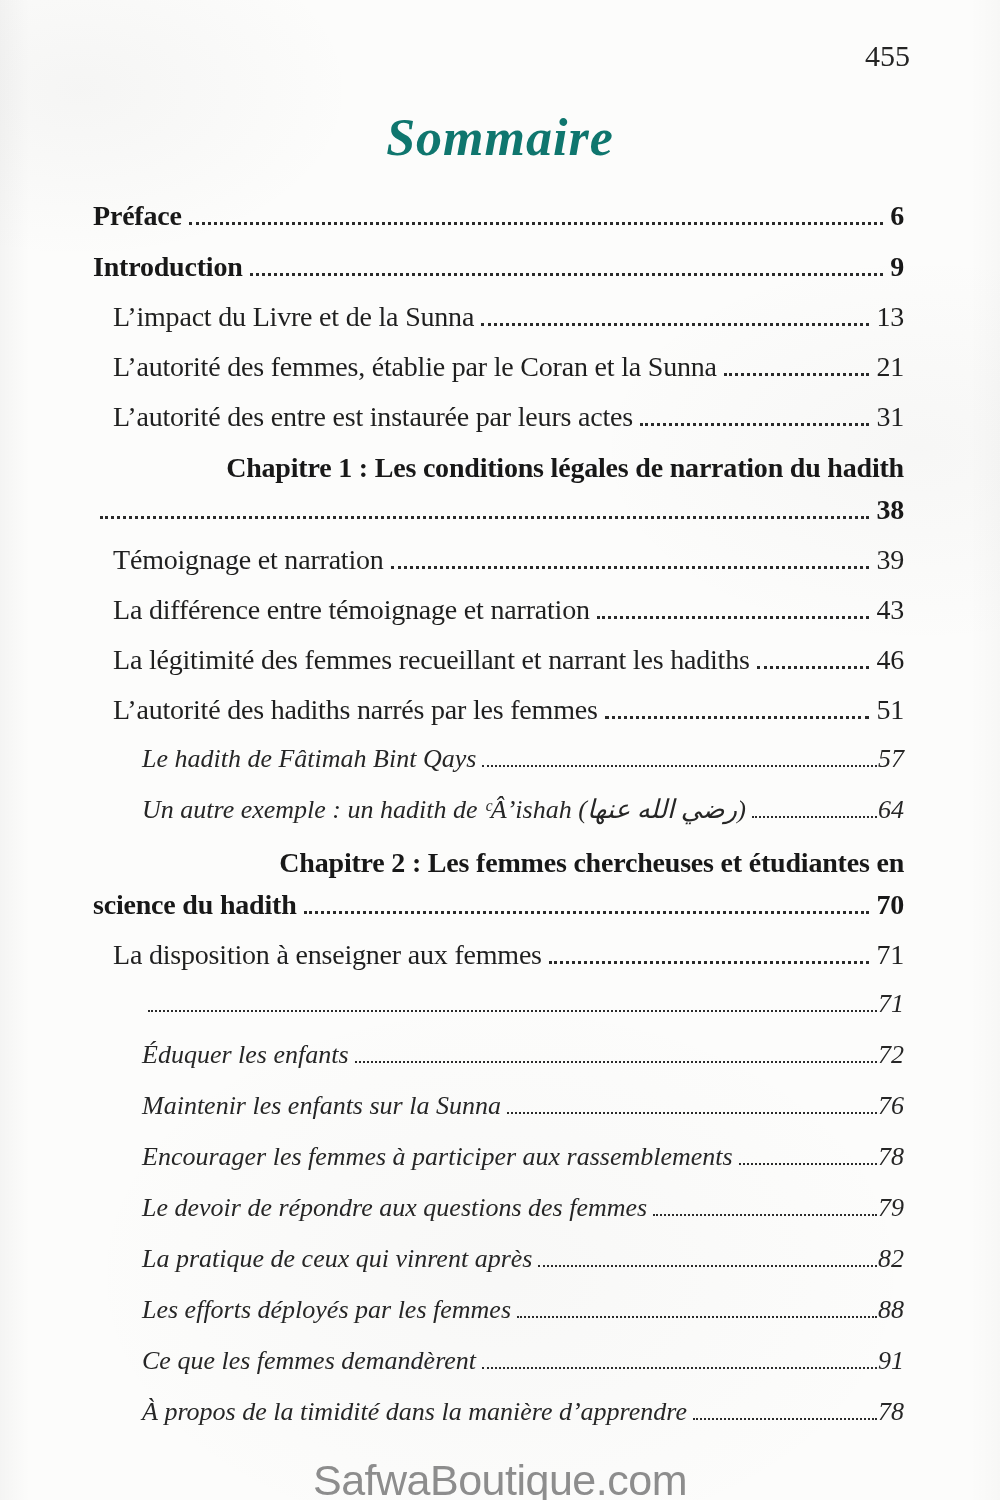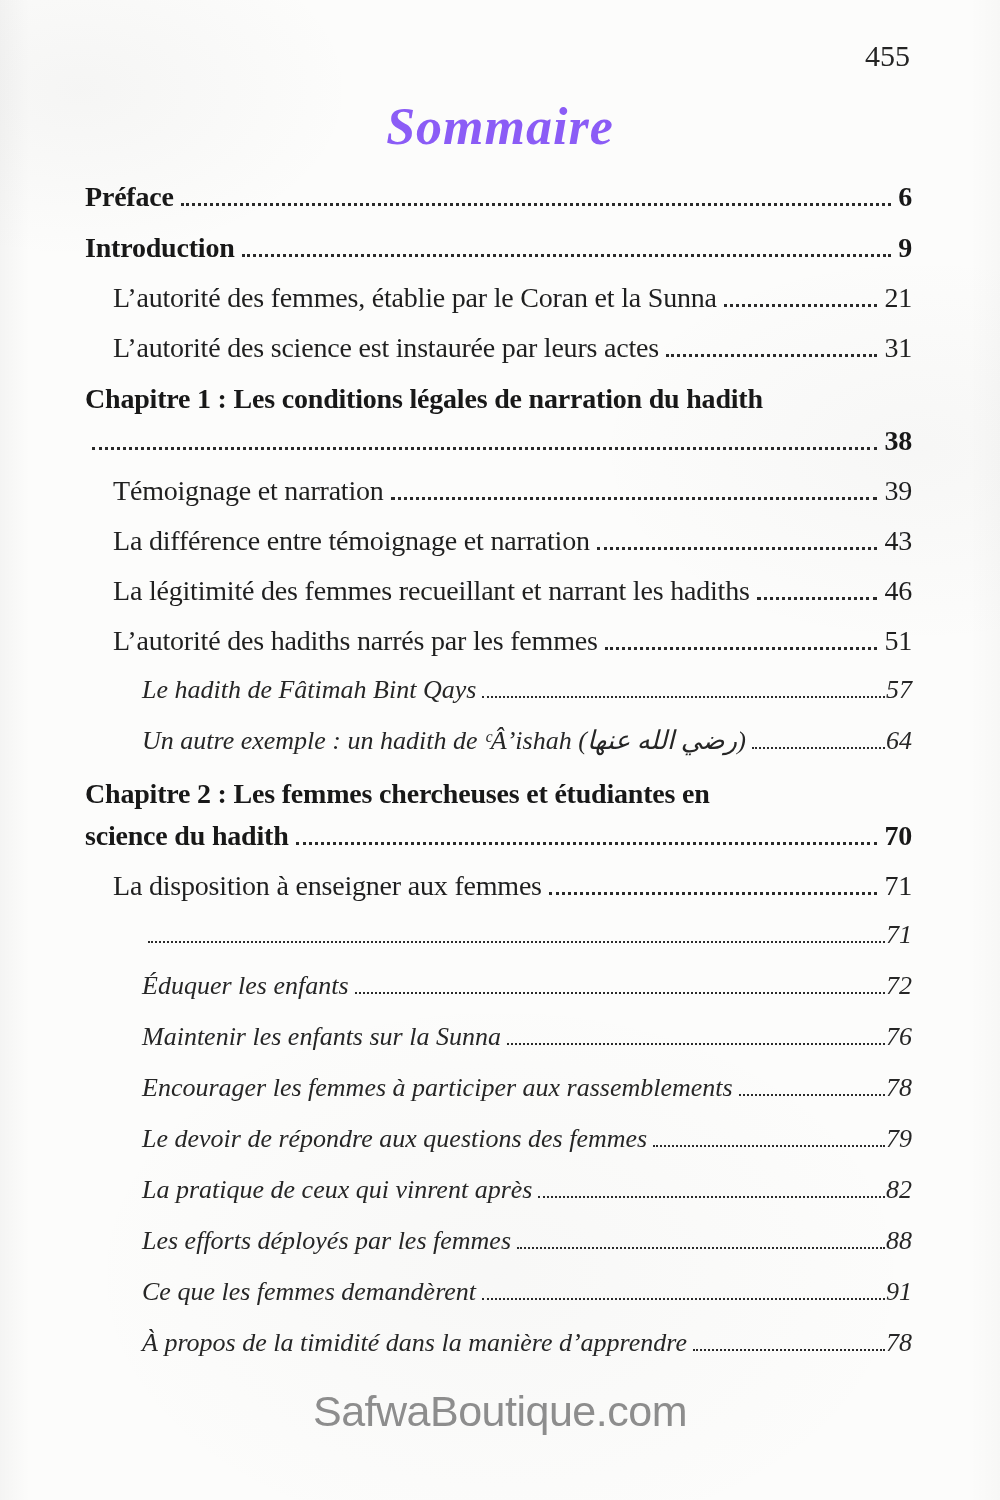--- a/index.html
+++ b/index.html
@@ -17,32 +17,32 @@
   .page{width:1000px;height:1290px;position:relative;}
   .pagenum{
     text-align:right;
     padding:40px 90px 0 0;
     font-size:30px;
     line-height:32px;
     color:#242424;
   }
   .title{
     text-align:center;
-    margin-top:26px;
+    margin-top:37px;
     font-size:52px;
     line-height:58px;
     font-style:italic;
     font-weight:600;
     letter-spacing:1px;
-    color:#8b5cf6;
+    color:#0f766e;
   }
   .toc{
     padding:24px 88px 0 85px;
   }
-  .entry{margin:0;}
+  .entry{margin:8px;text-align:right;}
   .entry .line{display:flex;align-items:baseline;}
   .entry .line.nolast{display:block;white-space:nowrap;font-family:Liberation Serif, serif;}
   .entry .line.inner{margin-bottom:8px;}
   .label{white-space:nowrap;}
   .dots{
     flex:1 1 auto;
     min-width:10px;
     border-bottom:3px dotted #2a2a2a;
     margin:0 7px 3px 7px;
   }
@@ -101,28 +101,35 @@
       </div>
       <div class="entry chapter">
         <div class="line">
           <span class="label">Introduction</span>
           <span class="dots"></span>
           <span class="pg">9</span>
         </div>
       </div>
       <div class="entry section">
         <div class="line">
+          <span class="label">L’impact du Livre et de la Sunna</span>
+          <span class="dots"></span>
+          <span class="pg">13</span>
+        </div>
+      </div>
+      <div class="entry section">
+        <div class="line">
           <span class="label">L’autorité des femmes, établie par le Coran et la Sunna</span>
           <span class="dots"></span>
           <span class="pg">21</span>
         </div>
       </div>
       <div class="entry section">
         <div class="line">
-          <span class="label">L’autorité des science est instaurée par leurs actes</span>
+          <span class="label">L’autorité des entre est instaurée par leurs actes</span>
           <span class="dots"></span>
           <span class="pg">31</span>
         </div>
       </div>
       <div class="entry chapter">
         <div class="line nolast inner"><span class="label">Chapitre 1 : Les conditions légales de narration du hadith</span></div>
         <div class="line">
           <span class="label"></span>
           <span class="dots"></span>
           <span class="pg">38</span>

